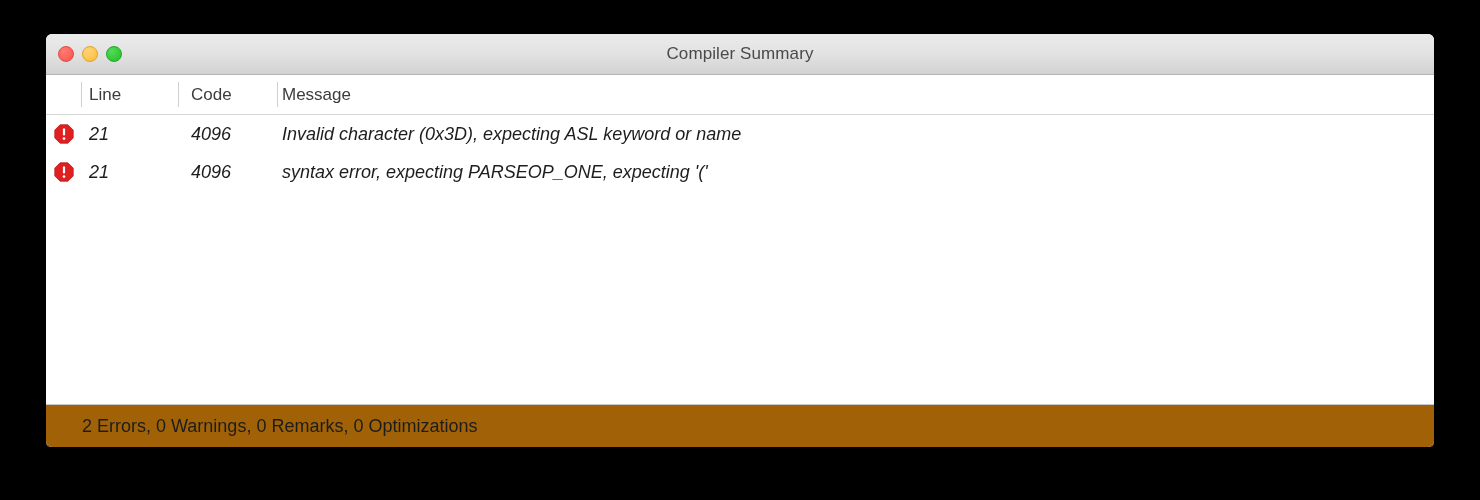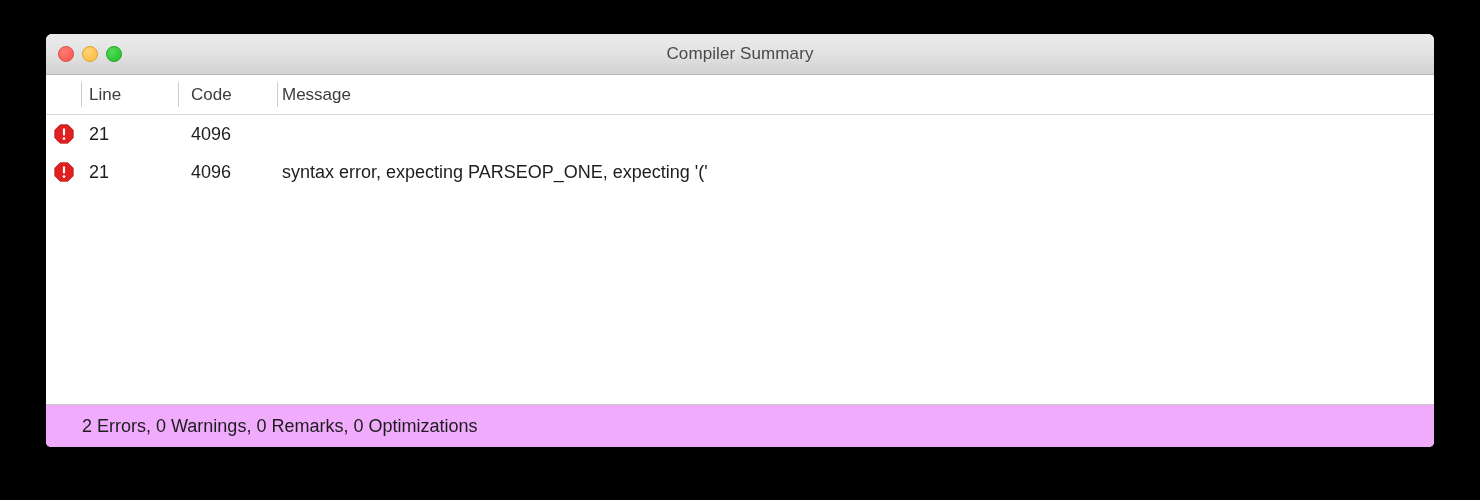--- a/index.html
+++ b/index.html
@@ -114,20 +114,21 @@
   .list {
     position: relative;
     flex: 1 1 auto;
     background: #ffffff;
     overflow: hidden;
   }
   .row {
     position: relative;
     height: 38px;
     display: block;
+    font-style: italic;
   }
   .row .cell {
     position: absolute;
     top: 0;
     height: 38px;
     line-height: 38px;
     font-size: 18px;
     color: #1d1d1d;
     white-space: nowrap;
     user-select: none;
@@ -142,21 +143,21 @@
   .err-icon {
     width: 20px;
     height: 20px;
     display: block;
   }
 
   
   .statusbar {
     flex: 0 0 43px;
     height: 43px;
-    background: #f0abfc;
+    background: #a16207;
     border-top: 1px solid #c8c8c8;
     display: flex;
     align-items: center;
     padding-left: 36px;
     box-sizing: border-box;
   }
   .status-text {
     font-size: 18px;
     color: #1d1d1d;
     user-select: none;
@@ -194,20 +195,21 @@
       <div class="row">
         <div class="cell c-icon">
           <svg class="err-icon" viewBox="0 0 20 20">
             <polygon points="6.1,0.8 13.9,0.8 19.2,6.1 19.2,13.9 13.9,19.2 6.1,19.2 0.8,13.9 0.8,6.1" fill="#e01f21" stroke="#b91b1c" stroke-width="0.8"></polygon>
             <rect x="8.9" y="4.3" width="2.2" height="7.2" rx="1.1" fill="#ffffff"></rect>
             <circle cx="10" cy="14.6" r="1.35" fill="#ffffff"></circle>
           </svg>
         </div>
         <div class="cell c-line">21</div>
         <div class="cell c-code">4096</div>
+        <div class="cell c-msg">Invalid character (0x3D), expecting ASL keyword or name</div>
       </div>
 
       <div class="row">
         <div class="cell c-icon">
           <svg class="err-icon" viewBox="0 0 20 20">
             <polygon points="6.1,0.8 13.9,0.8 19.2,6.1 19.2,13.9 13.9,19.2 6.1,19.2 0.8,13.9 0.8,6.1" fill="#e01f21" stroke="#b91b1c" stroke-width="0.8"></polygon>
             <rect x="8.9" y="4.3" width="2.2" height="7.2" rx="1.1" fill="#ffffff"></rect>
             <circle cx="10" cy="14.6" r="1.35" fill="#ffffff"></circle>
           </svg>
         </div>

